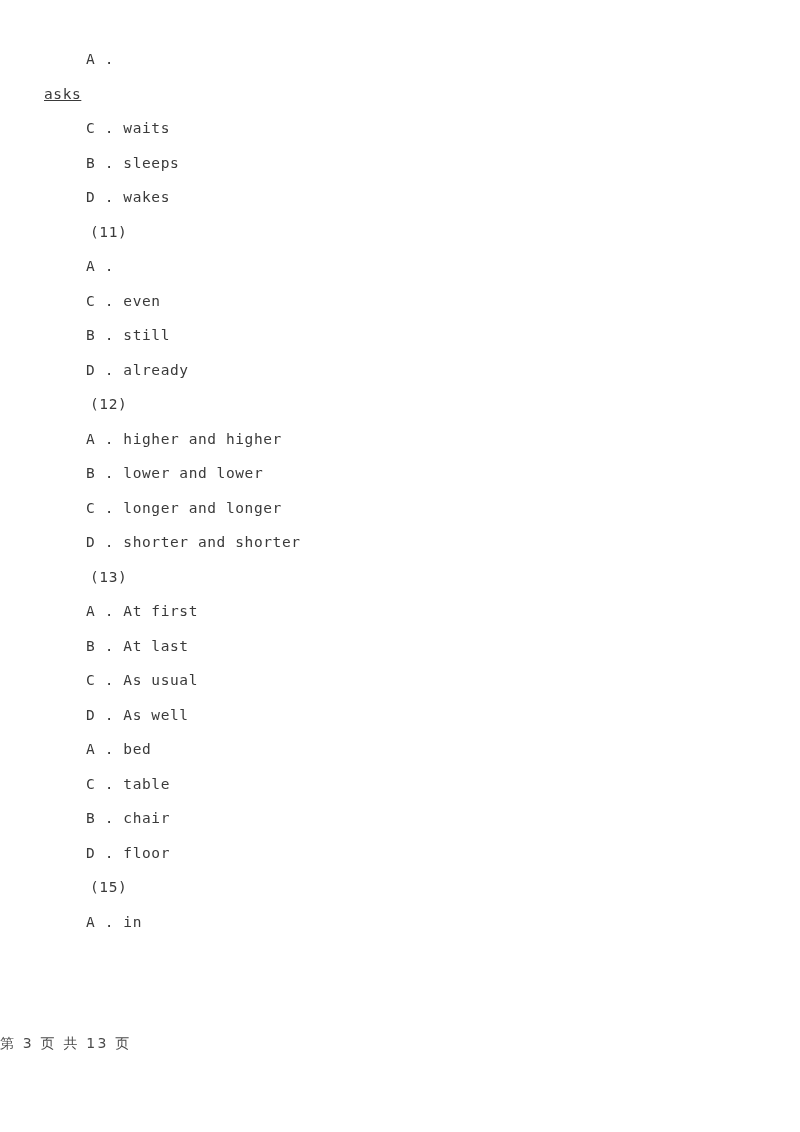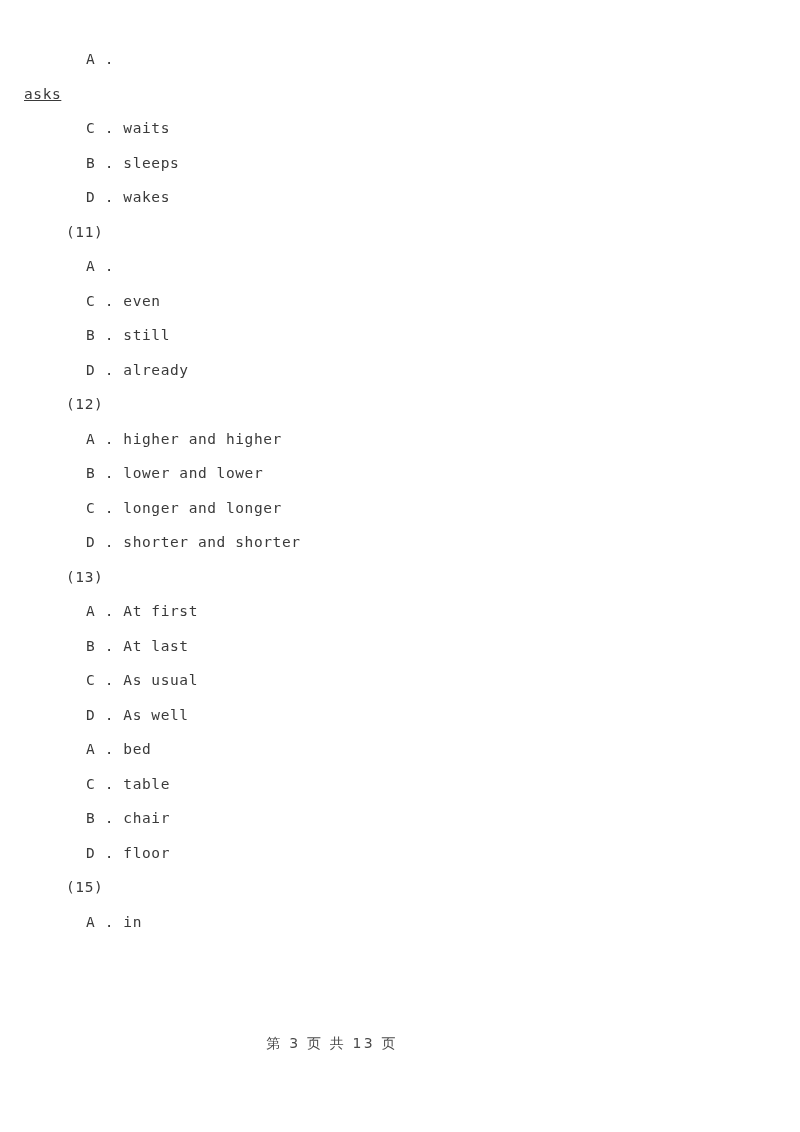--- a/index.html
+++ b/index.html
@@ -44,35 +44,34 @@
     color: #3a3a3a;
   }
 
   
   .opt {
     padding-left: 86px;
   }
 
   
   .qnum {
-    padding-left: 66px;
+    padding-left: 90px;
   }
 
   
   .wrap {
-    padding-left: 24px;
+    padding-left: 44px;
     text-decoration: underline;
   }
 
   .footer {
     position: absolute;
     left: 0;
     top: 1031px;
     width: 664px;
-    text-align: center;
     font-size: 14px;
     line-height: 24px;
     letter-spacing: 2.2px;
     color: #4a4a4a;
     font-family: "DejaVu Sans", "Liberation Sans", sans-serif;
     white-space: pre;
   }
 </style>
 </head>
 <body>

